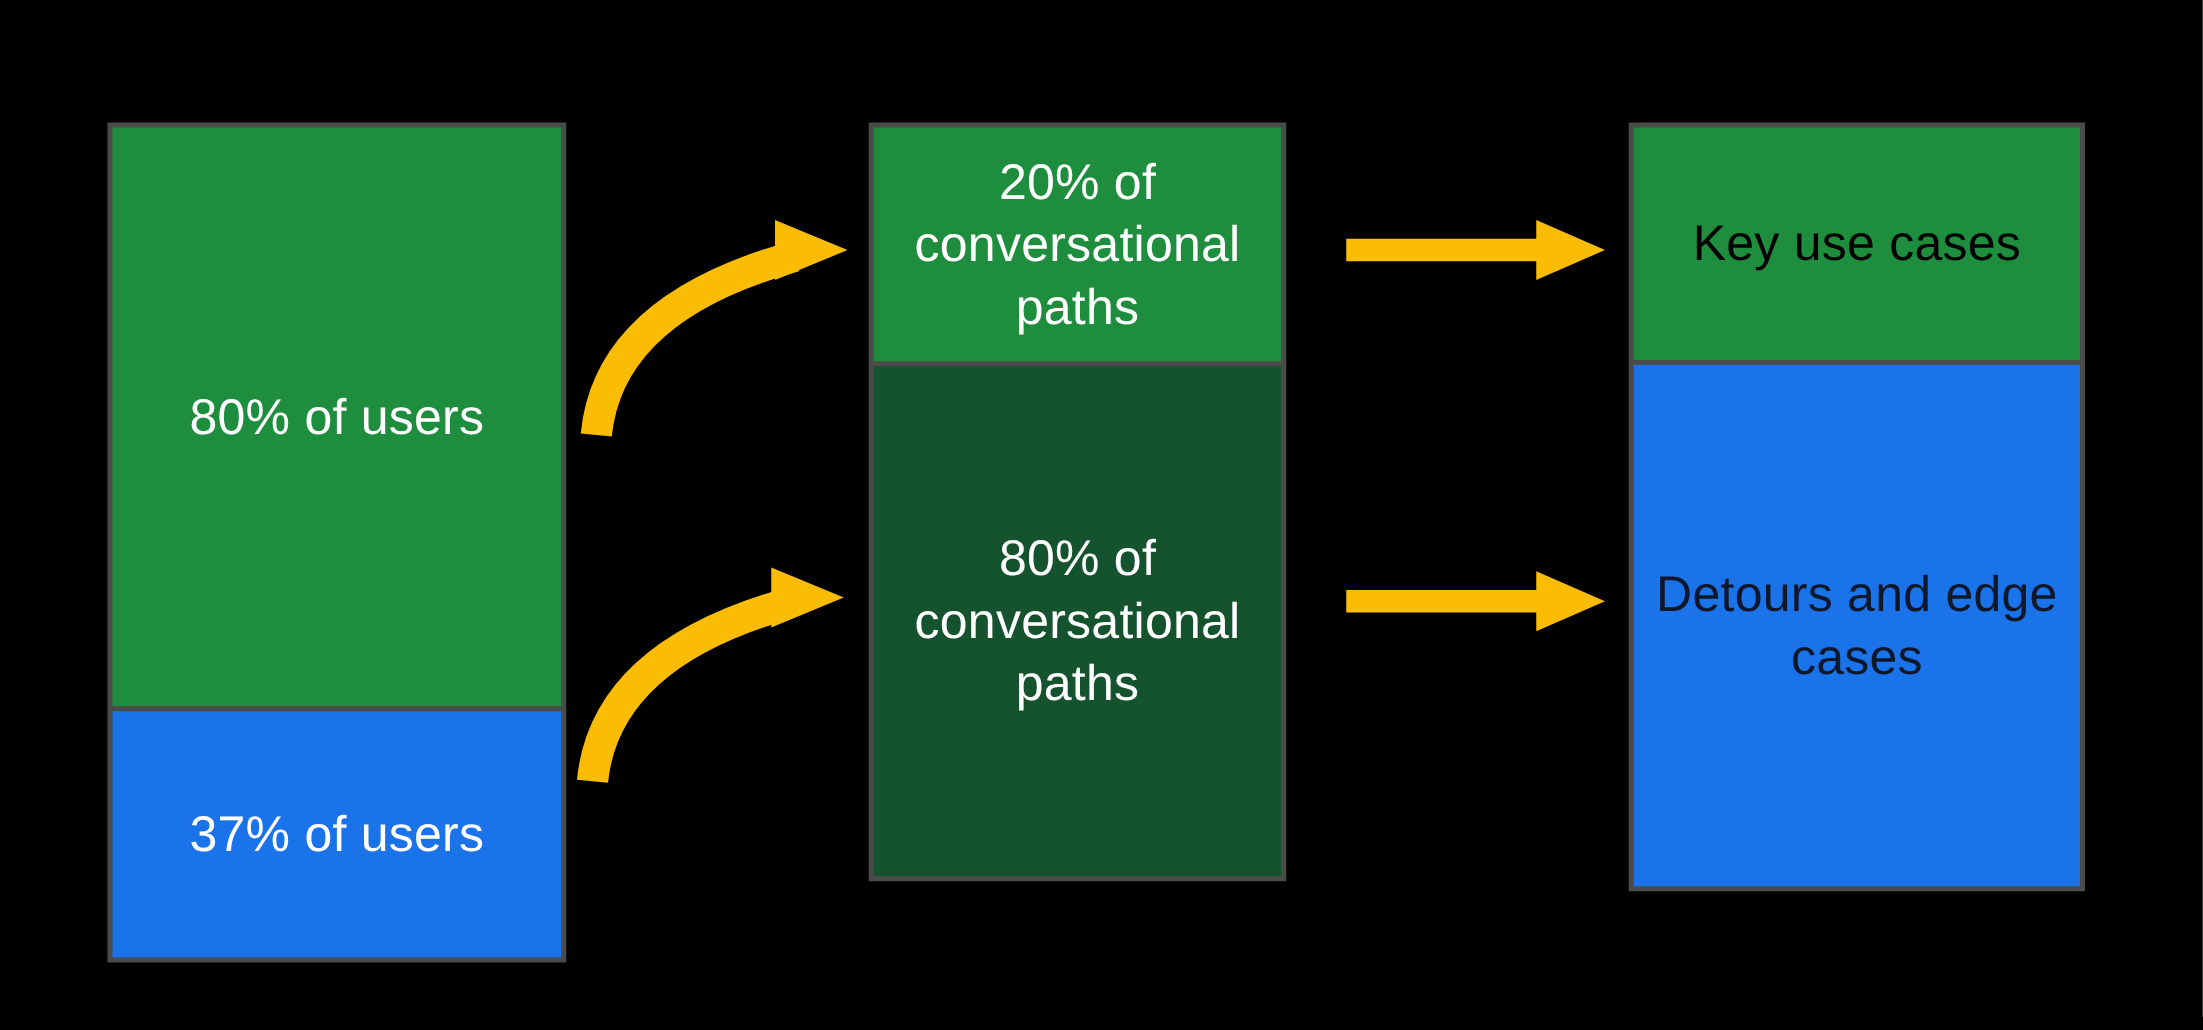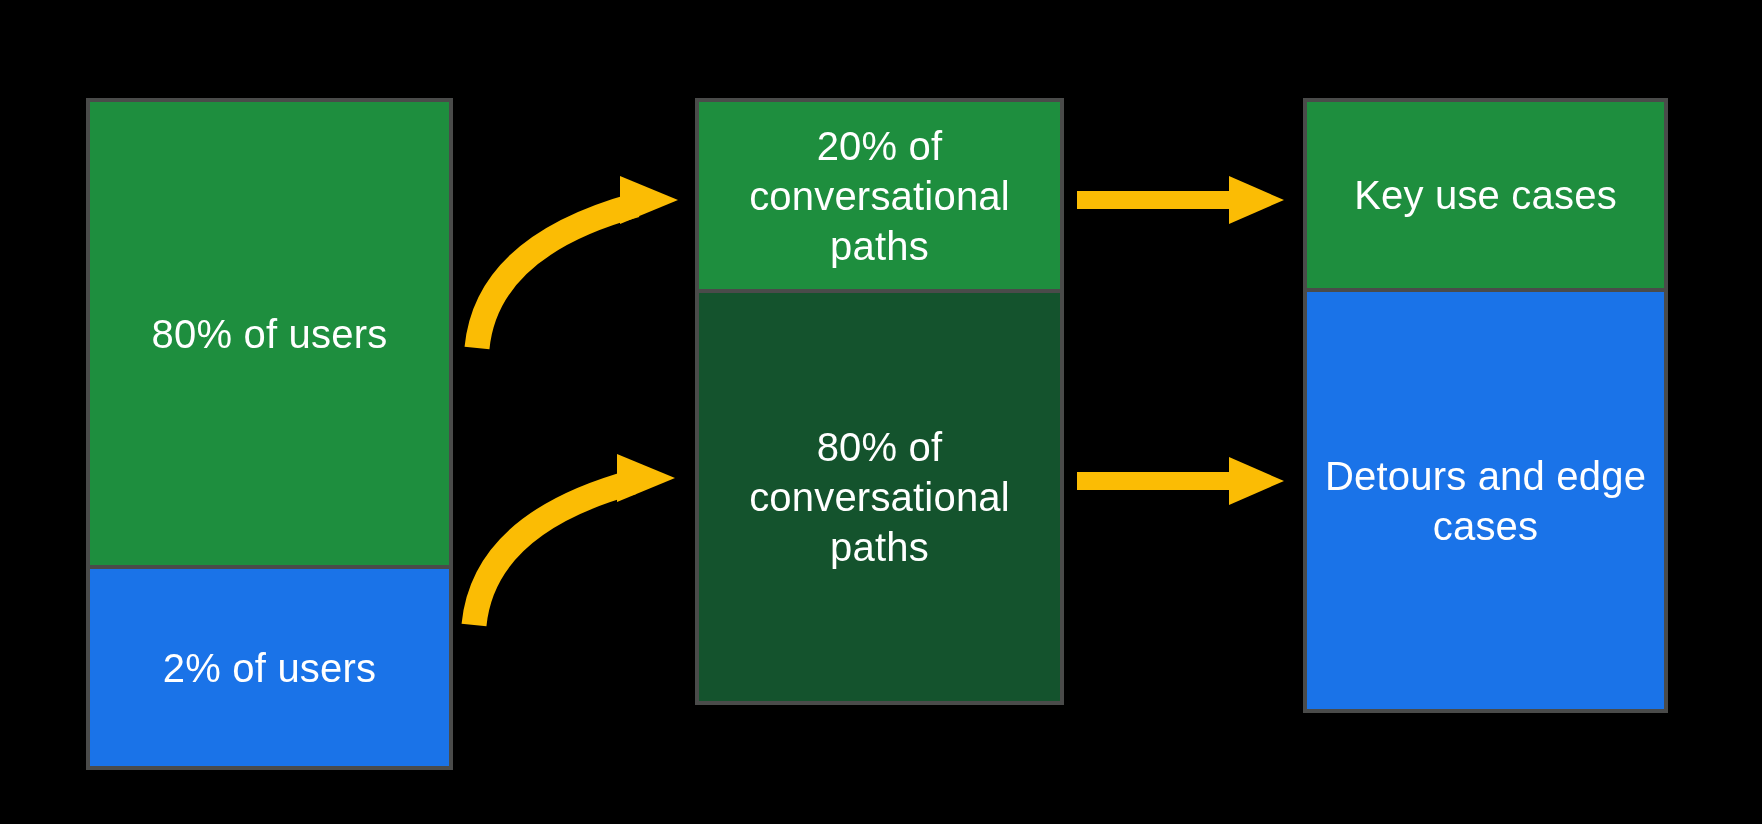--- a/index.html
+++ b/index.html
@@ -14,21 +14,21 @@
 
   .column {
     position: absolute;
     box-sizing: border-box;
     padding: 4px;
     display: flex;
     flex-direction: column;
     gap: 4px;
   }
   .col-users   { left: 86px;   top: 98px; width: 367px; height: 672px; }
-  .col-paths   { left: 695px;  top: 98px; width: 369px; height: 607px; }
+  .col-paths   { left: 695px;  top: 98px; width: 334px; height: 607px; }
   .col-results { left: 1303px; top: 98px; width: 365px; height: 615px; }
 
   .segment {
     display: flex;
     align-items: center;
     justify-content: center;
     text-align: center;
   }
   .col-users   .seg-top { height: 463px; }
   .col-paths   .seg-top { height: 187px; }
@@ -52,39 +52,39 @@
 </head>
 <body>
 
 <div class="canvas" style="background-color: rgb(0, 0, 0);">
 
   <div class="column col-users" style="background-color: rgb(74, 75, 74);">
     <div class="segment seg-top" style="background-color: rgb(30, 142, 62);">
       <span class="seg-label" style="color: rgb(255, 255, 255);">80% of users</span>
     </div>
     <div class="segment seg-bottom" style="background-color: rgb(26, 115, 232);">
-      <span class="seg-label" style="color: rgb(255, 255, 255);">2% of users</span>
+      <span class="seg-label" style="color: rgb(255, 255, 255);">37% of users</span>
     </div>
   </div>
 
   <div class="column col-paths" style="background-color: rgb(74, 75, 74);">
     <div class="segment seg-top" style="background-color: rgb(30, 142, 62);">
       <span class="seg-label" style="color: rgb(255, 255, 255);">20% of conversational paths</span>
     </div>
     <div class="segment seg-bottom" style="background-color: #14532d;">
       <span class="seg-label" style="color: rgb(255, 255, 255);">80% of conversational paths</span>
     </div>
   </div>
 
   <div class="column col-results" style="background-color: rgb(74, 75, 74);">
     <div class="segment seg-top" style="background-color: rgb(30, 142, 62);">
-      <span class="seg-label" style="color: #ffffff;">Key use cases</span>
+      <span class="seg-label" style="color: #000000;">Key use cases</span>
     </div>
     <div class="segment seg-bottom" style="background-color: rgb(26, 115, 232);">
-      <span class="seg-label" style="color: #ffffff;">Detours and edge cases</span>
+      <span class="seg-label" style="color: #0f172a;">Detours and edge cases</span>
     </div>
   </div>
 
   <svg class="arrows" width="1762" height="824" viewBox="0 0 1762 824">
     <g>
       <path d="M477,348 Q487,246 636,205" fill="none" stroke-width="25" stroke="#FBBC04"></path>
       <polygon points="620,176 678,200 620,224" fill="#FBBC04"></polygon>
     </g>
     <g>
       <path d="M474,625 Q484,523 633,482" fill="none" stroke-width="25" stroke="#FBBC04"></path>

